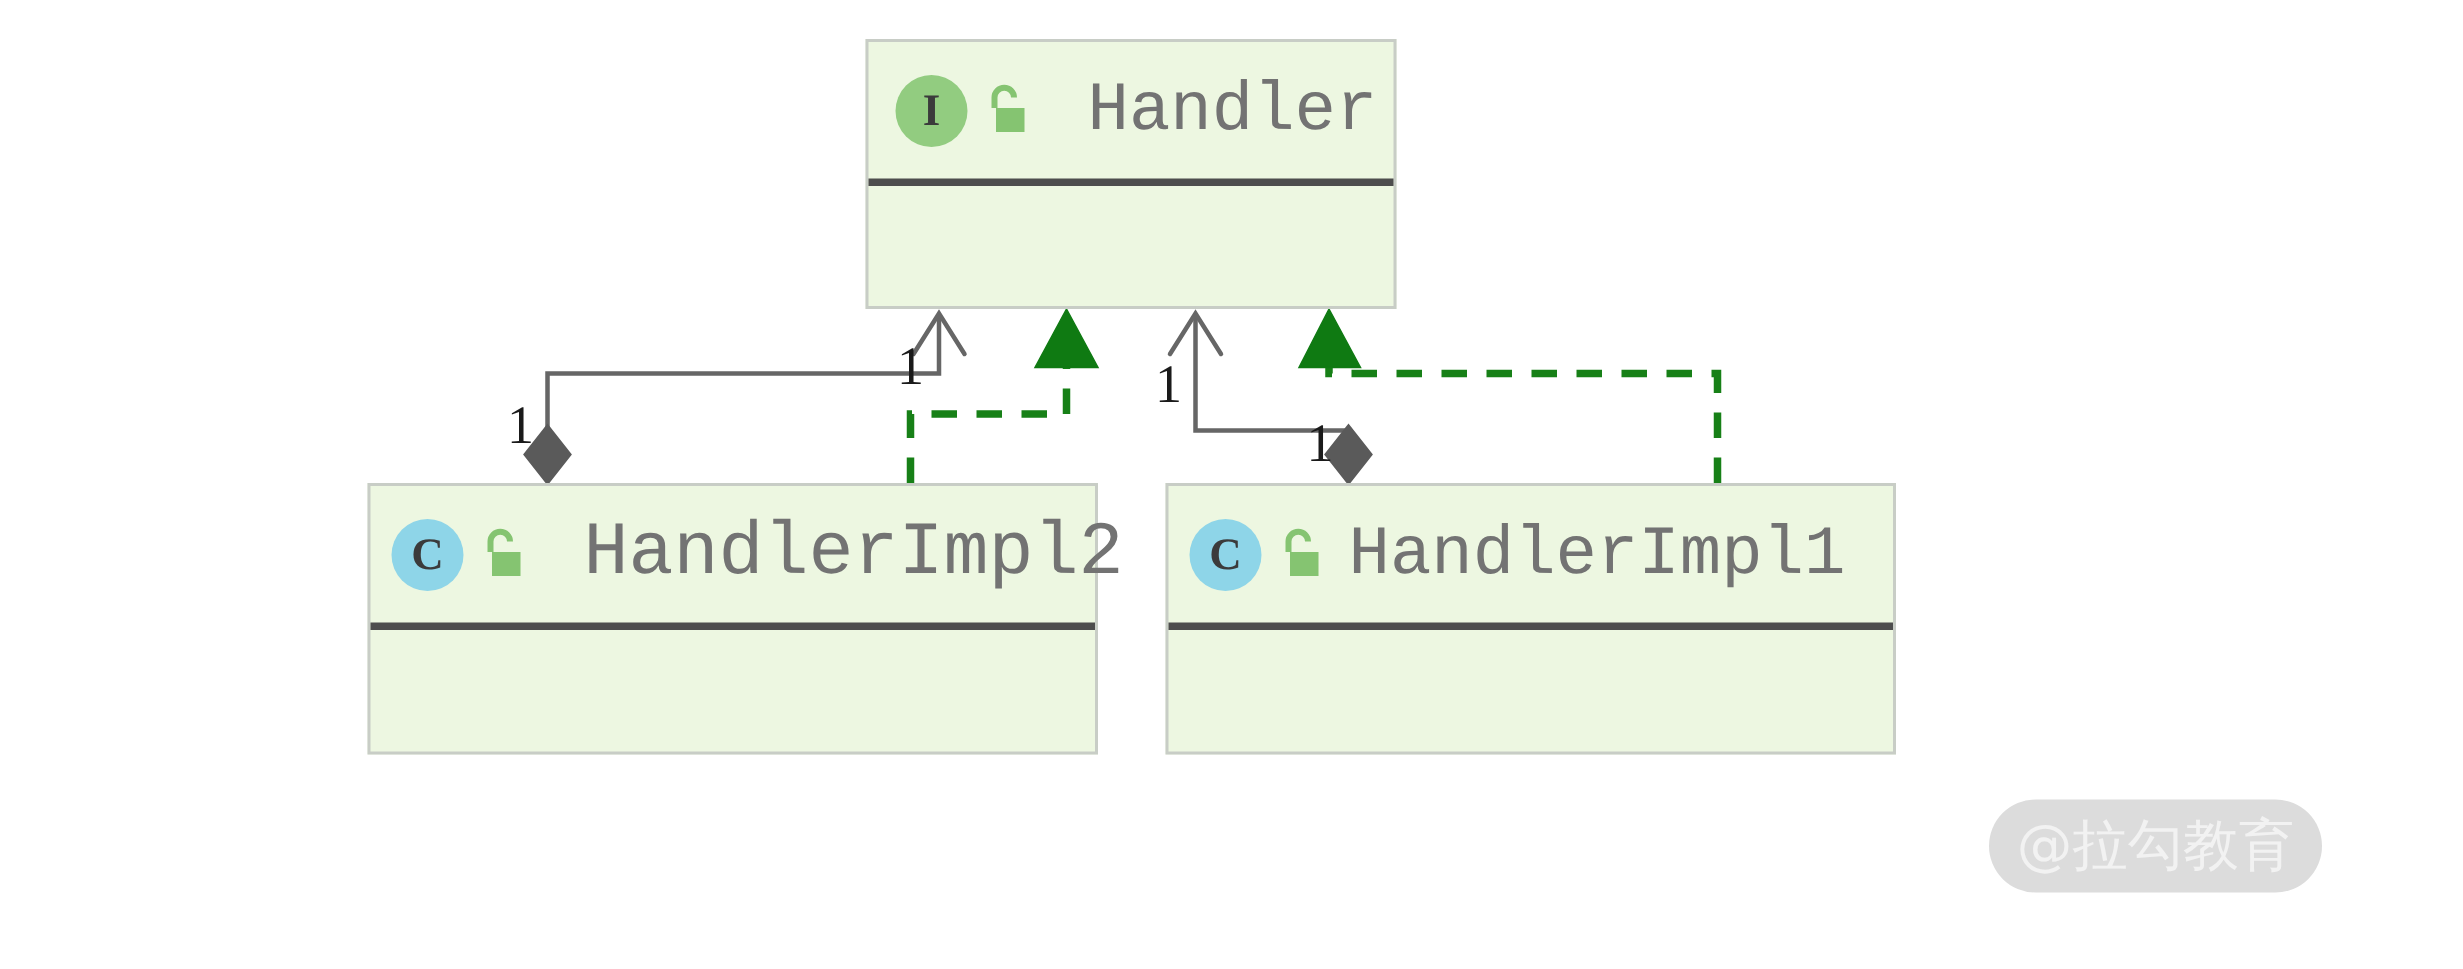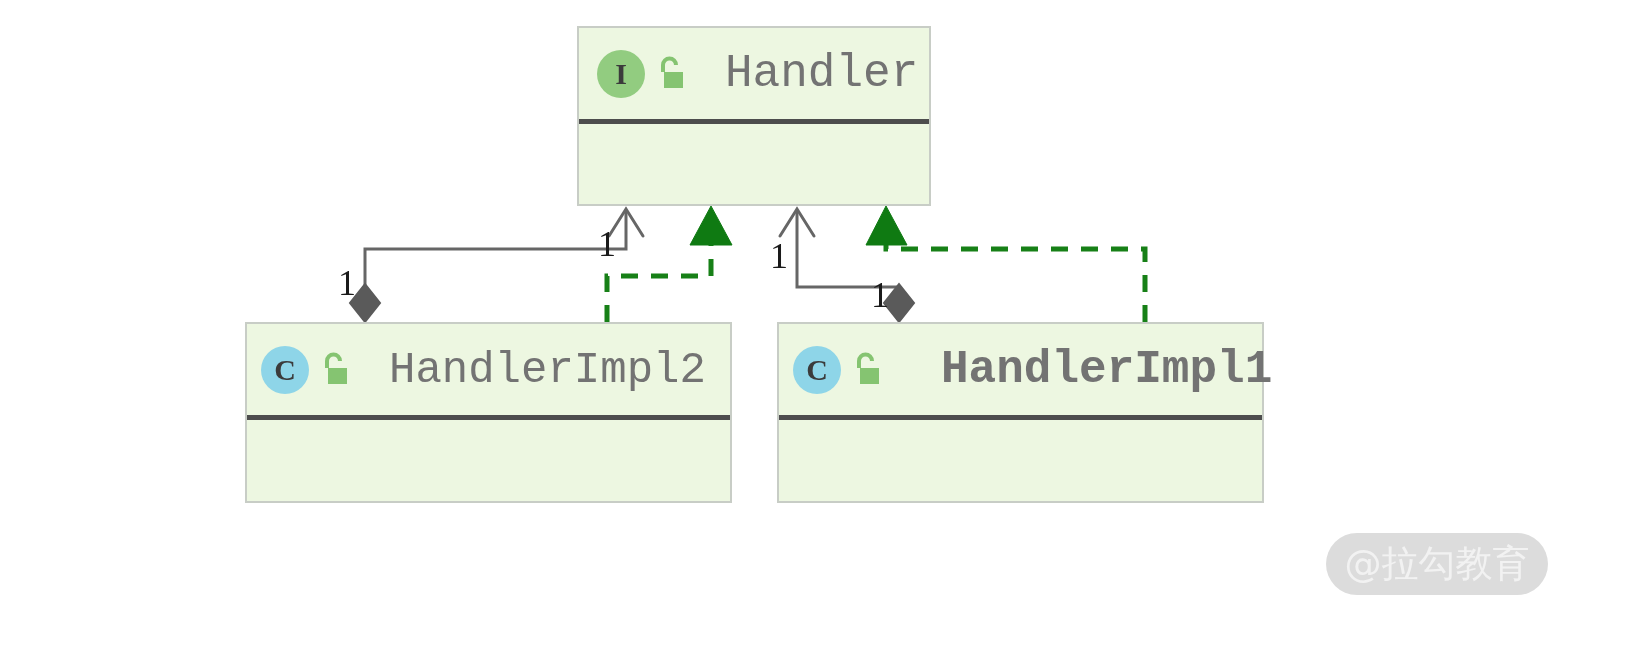--- a/index.html
+++ b/index.html
@@ -131,32 +131,32 @@
     <div class="uml-body"></div>
   </div>
 
   <div class="uml-box" style="left:245px; top:322px; width:487px; height:181px;">
     <div class="uml-header" style="height:96px; padding-left:14px;">
       <div class="stereo-icon icon-class" style="width:48px; height:48px; font-size:30px;">C</div>
       <svg class="lock-icon" width="34" height="40" viewBox="0 0 34 40" style="margin-left:8px;">
         <path d="M10 18 L10 11 a6.5 6.5 0 0 1 13 0" fill="none" stroke="#85c471" stroke-width="4"></path>
         <rect x="11" y="18" width="19" height="16" fill="#85c471"></rect>
       </svg>
-      <div class="uml-title" style="margin-left:38px; font-size:44px;">HandlerImpl2</div>
+      <div class="uml-title" style="margin-left:38px; font-size:50px;">HandlerImpl2</div>
     </div>
     <div class="uml-body"></div>
   </div>
 
   <div class="uml-box" style="left:777px; top:322px; width:487px; height:181px;">
     <div class="uml-header" style="height:96px; padding-left:14px;">
       <div class="stereo-icon icon-class" style="width:48px; height:48px; font-size:30px;">C</div>
       <svg class="lock-icon" width="34" height="40" viewBox="0 0 34 40" style="margin-left:8px;">
         <path d="M10 18 L10 11 a6.5 6.5 0 0 1 13 0" fill="none" stroke="#85c471" stroke-width="4"></path>
         <rect x="11" y="18" width="19" height="16" fill="#85c471"></rect>
       </svg>
-      <div class="uml-title" style="margin-left:58px; font-size:46px;font-weight:bold;">HandlerImpl1</div>
+      <div class="uml-title" style="margin-left:16px; font-size:46px;">HandlerImpl1</div>
     </div>
     <div class="uml-body"></div>
   </div>
 
   <div id="watermark" style="left:1326px; top:533px; width:222px; height:62px; font-size:37px;">@拉勾教育</div>
 
 </div>
 
 </body></html>

